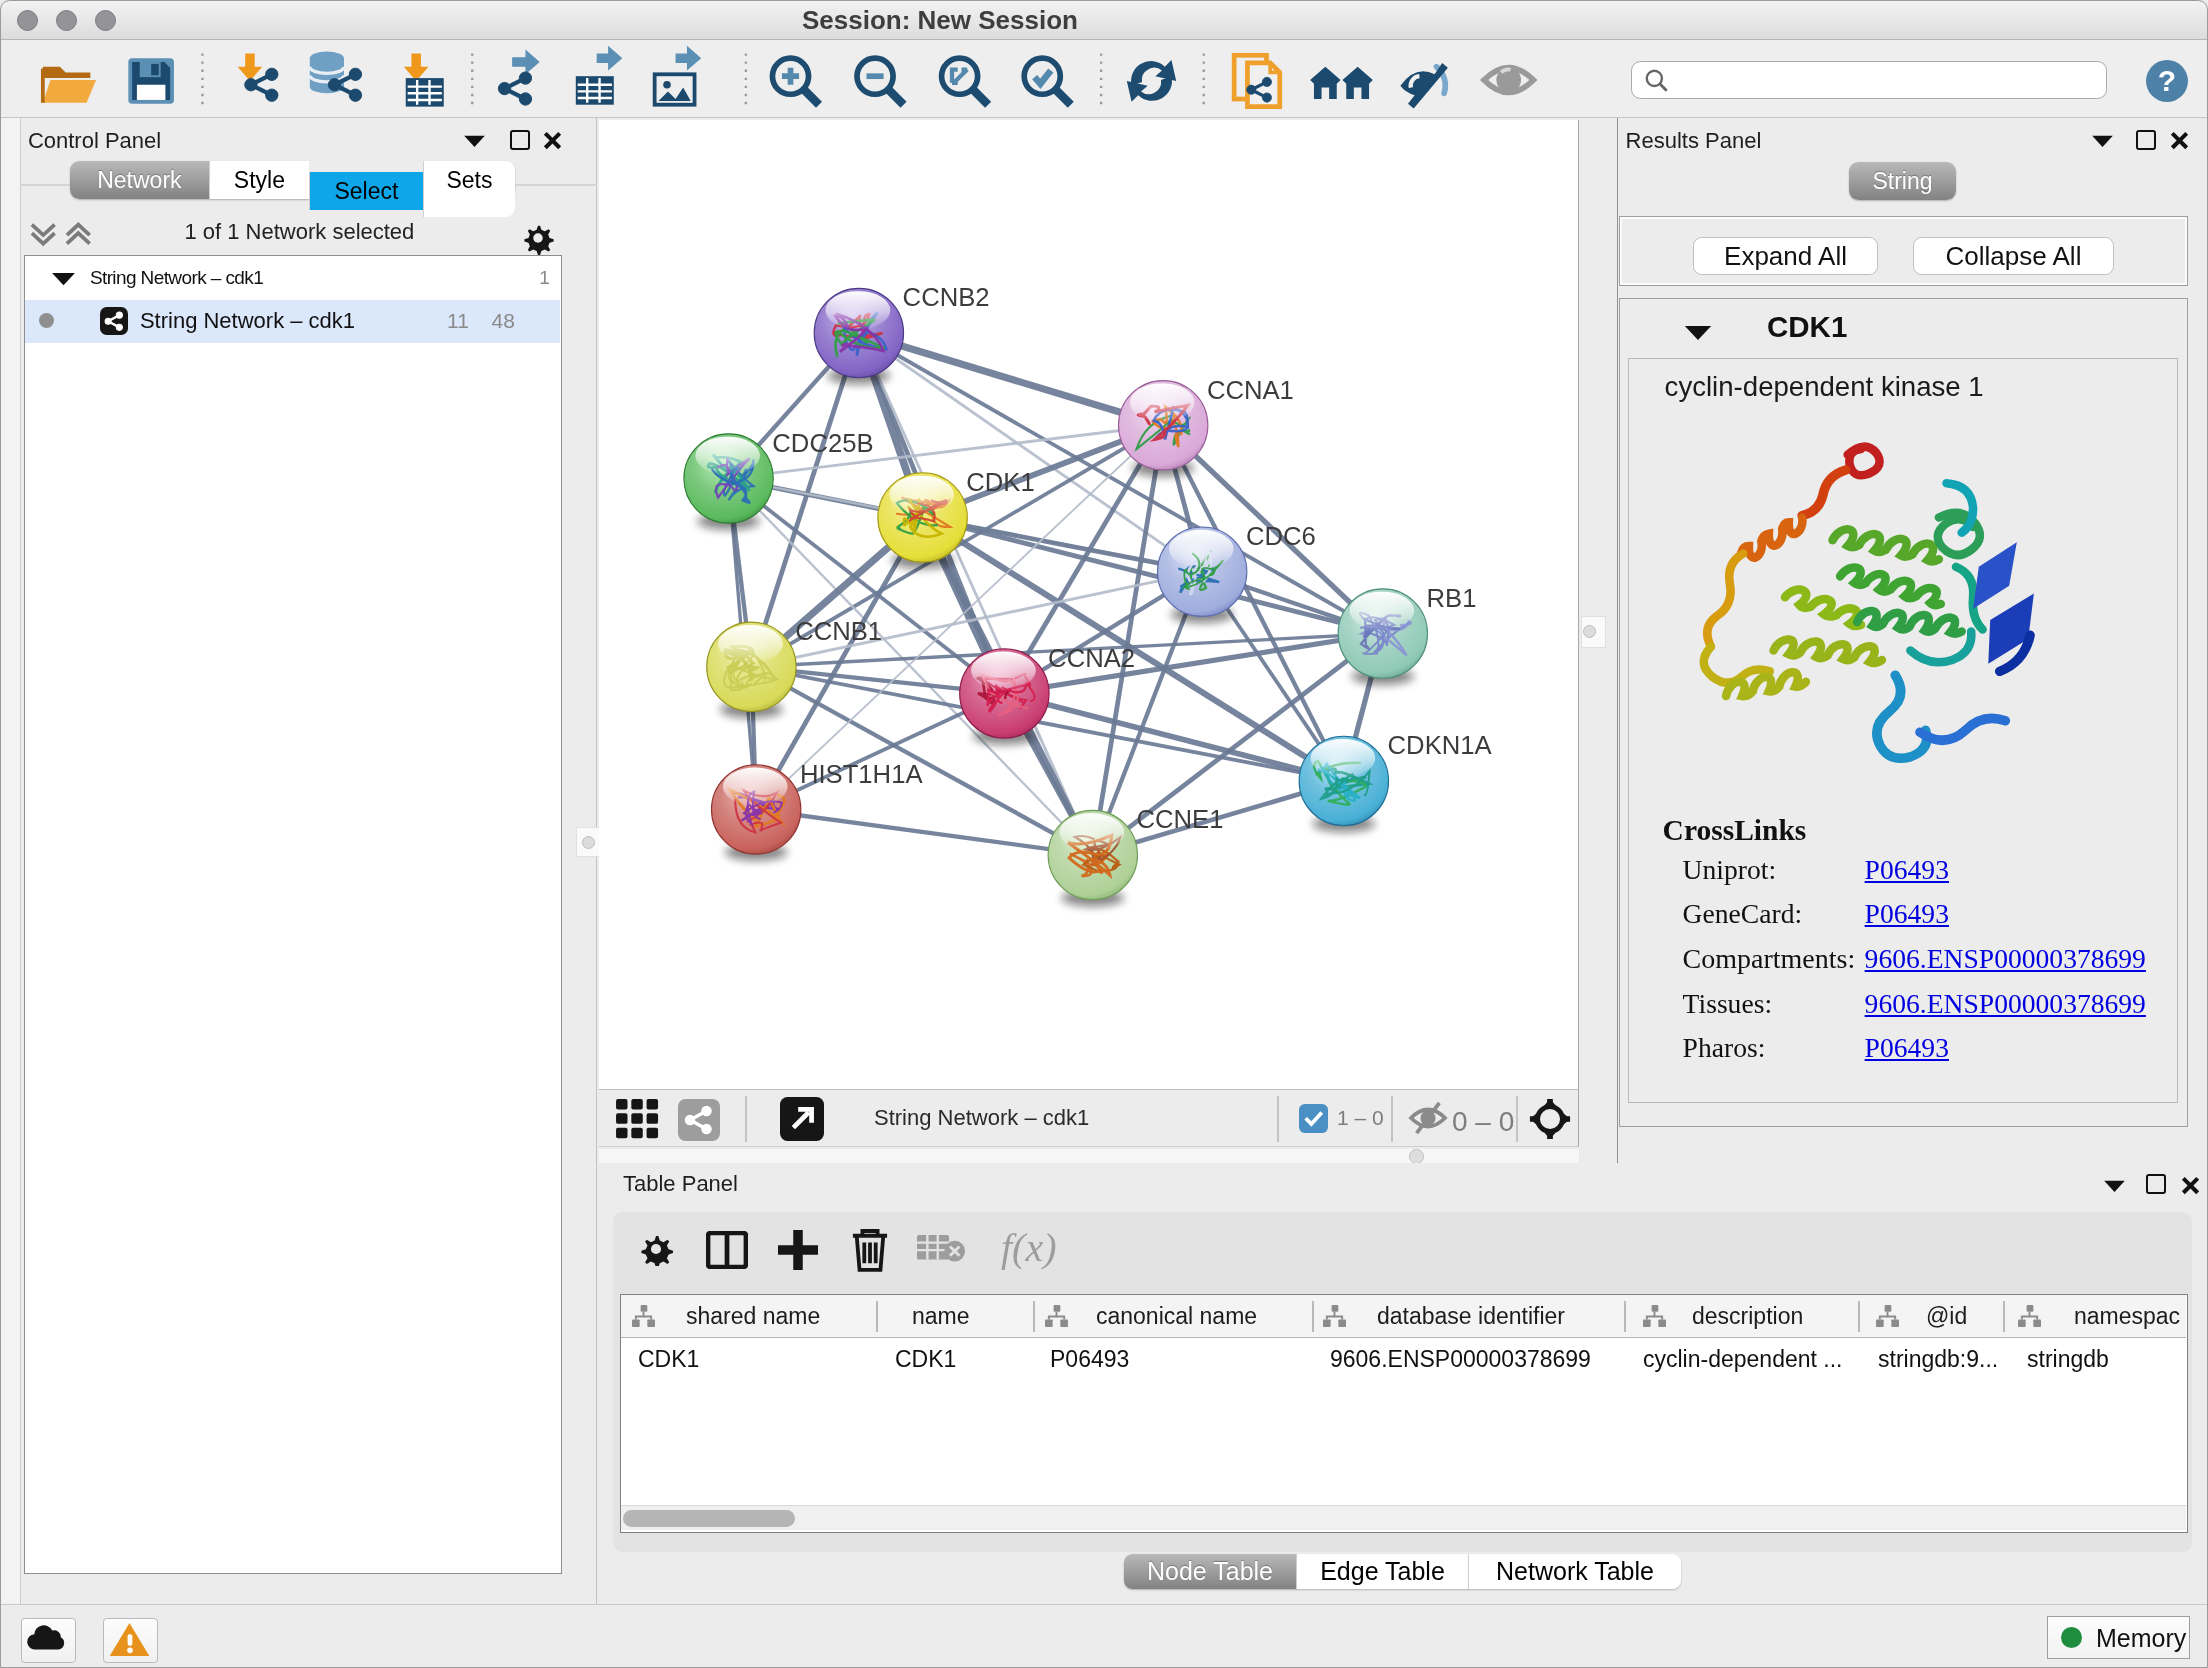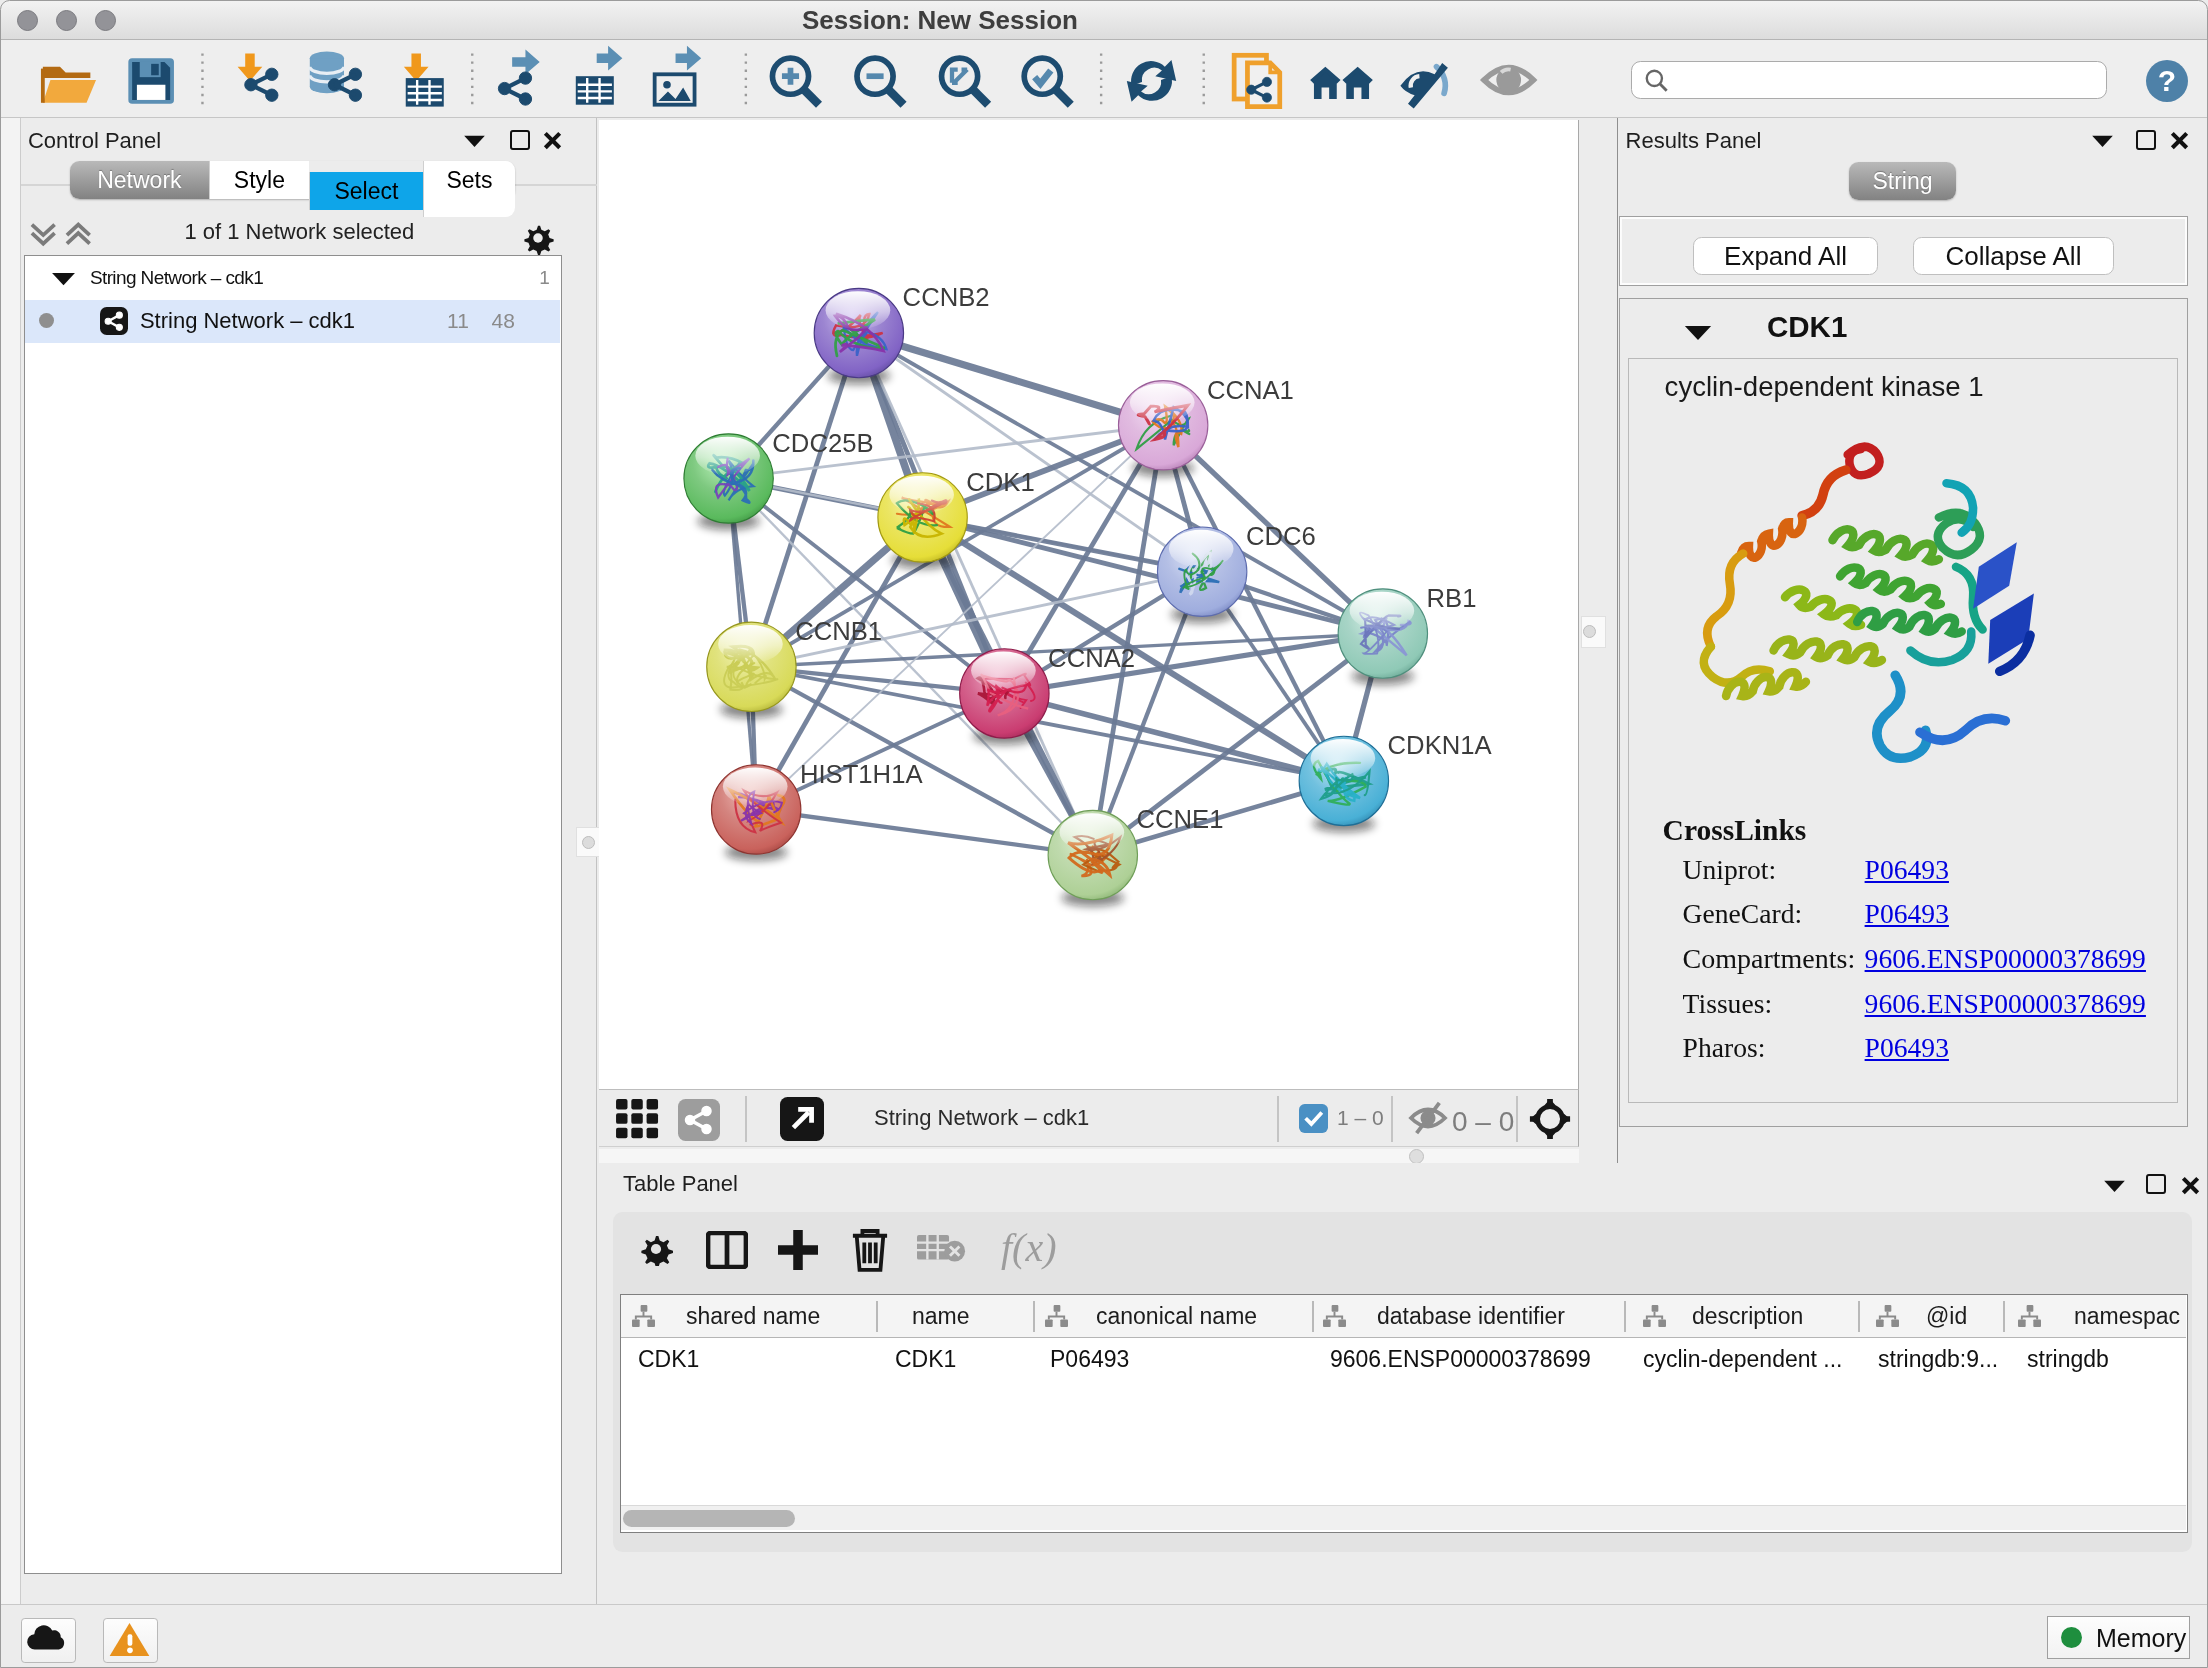--- a/index.html
+++ b/index.html
@@ -755,20 +755,25 @@
         <div class="abs" style="left:429px;top:5.7px;font-size:23px;color:#111;">P06493</div>
         <div class="abs" style="left:709px;top:5.7px;font-size:23px;color:#111;">9606.ENSP00000378699</div>
         <div class="abs" style="left:1022px;top:5.7px;font-size:23px;color:#111;">cyclin-dependent ...</div>
         <div class="abs" style="left:1257px;top:5.7px;font-size:23px;color:#111;">stringdb:9...</div>
         <div class="abs" style="left:1406px;top:5.7px;font-size:23px;color:#111;">stringdb</div>
       </div>
    <div class="abs" style="left:0;top:210px;width:1565px;height:25px;background:#f0f0f0;border-top:1px solid #d9d9d9;"></div>
    <div class="abs" style="left:1.9px;top:215px;width:172px;height:17px;border-radius:8.6px;background:#b5b5b5;"></div>
  </div>
 
+ <div class="abs" style="left:525px;top:391px;width:557px;height:35px;font-size:25px;text-align:center;box-shadow:0 1px 1.9px rgba(0,0,0,0.25);border-radius:8.6px;">
+   <div class="abs" style="left:0;top:0;width:172px;height:35px;background:linear-gradient(#b9b9b9,#828282);border-radius:8.6px 0 0 8.6px;color:#fff;line-height:35px;text-shadow:0 -1px 1px rgba(0,0,0,0.3);">Node Table</div>
+   <div class="abs" style="left:172px;top:0;width:172px;height:35px;background:#fff;line-height:35px;border-left:1.9px solid #cfcfcf;">Edge Table</div>
+   <div class="abs" style="left:344px;top:0;width:213px;height:35px;background:#fff;line-height:35px;border-left:1.9px solid #cfcfcf;border-radius:0 8.6px 8.6px 0;">Network Table</div>
+ </div>
 </div>
 <div class="abs" style="left:0;top:1604px;width:2208px;height:65px;background:#ececec;border-top:1.9px solid #c9c9c9;">
  <div class="abs" style="left:21px;top:13.3px;width:55px;height:45px;background:linear-gradient(#fdfdfd,#f0f0f0);border:1.9px solid #b9b9b9;border-radius:3.8px;">
   <svg width="51" height="41" viewBox="0 0 54 43">
         <path d="M14 32 a8 8 0 0 1 -1 -16 a10 10 0 0 1 19 -4 a7 7 0 0 1 9 7 a7 7 0 0 1 -2 13 Z" fill="#161616"></path>
       </svg>
  </div>
  <div class="abs" style="left:103px;top:13.3px;width:55px;height:45px;background:linear-gradient(#fdfdfd,#f0f0f0);border:1.9px solid #b9b9b9;border-radius:3.8px;">
   <svg width="51" height="41" viewBox="0 0 54 43">
         <path d="M27 4 L48 39 L6 39 Z" fill="#e8921e"></path>

